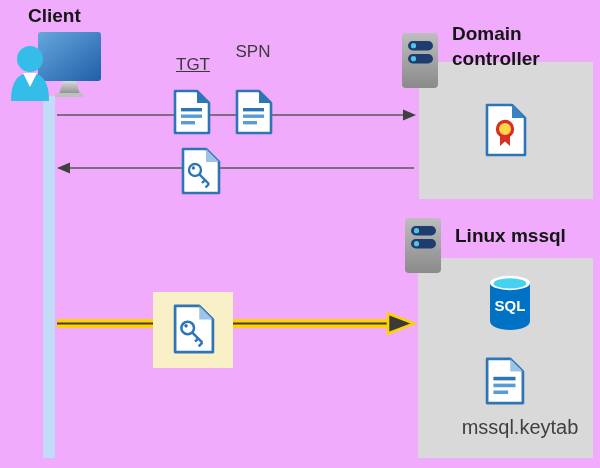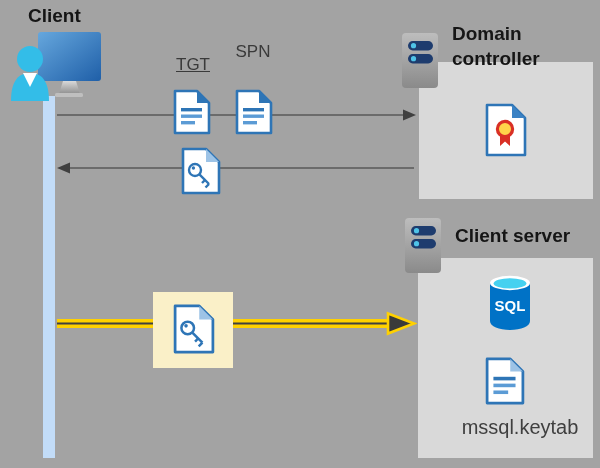--- a/index.html
+++ b/index.html
@@ -1,17 +1,17 @@
 <!DOCTYPE html>
 <html><head>
 <meta charset="utf-8">
 <style>
   html,body{margin:0;padding:0;background:#fff;}
   #stage{
-    position:relative;width:600px;height:468px;background:#a3a3a3;
+    position:relative;width:600px;height:468px;background:#f0abfc;
     font-family:"Liberation Sans",sans-serif;overflow:hidden;
   }
   .abs{position:absolute;}
   .heading{font-weight:bold;font-size:19px;color:#151515;line-height:1.3;}
   .ticket-label{font-size:17px;color:#3a3a3a;text-align:center;}
   .file-label{font-size:20px;color:#3f3f3f;text-align:center;}
   .gray-box{background:#d9d9d9;}
   .lifeline{background:#c2dcf8;}
   .highlight{background:#faf0c8;}
   svg{display:block;}
@@ -134,21 +134,21 @@
           <stop offset="1" stop-color="#8a8a8a"></stop>
       </linearGradient>
     </defs>
     <rect x="0" y="0" width="36" height="55" rx="4" fill="url(#srvGrad2)"></rect>
     <rect x="6" y="8" width="25" height="9.5" rx="4.75" fill="#1e3c6e"></rect>
     <circle cx="11.5" cy="12.7" r="2.6" fill="#4fc3e8"></circle>
     <rect x="6" y="21" width="25" height="9.5" rx="4.75" fill="#1e3c6e"></rect>
     <circle cx="11.5" cy="25.7" r="2.6" fill="#4fc3e8"></circle>
   </svg>
 
-  <div class="abs heading" style="left:455px;top:224px;white-space:nowrap;">Client server</div>
+  <div class="abs heading" style="left:455px;top:224px;white-space:nowrap;">Linux mssql</div>
 
   <svg class="abs" style="left:487px;top:274px;" width="46" height="58" viewBox="0 0 46 58">
     <path d="M3,9 V47 C3,52.5 12,56 23,56 C34,56 43,52.5 43,47 V9 Z" fill="#0072c6"></path>
     <ellipse cx="23" cy="9" rx="20" ry="7.2" fill="#ffffff"></ellipse>
     <ellipse cx="23" cy="9.4" rx="16.4" ry="5.2" fill="#45d1f0"></ellipse>
     <text x="23" y="37" text-anchor="middle" font-family="Liberation Sans, sans-serif" font-size="15" font-weight="bold" fill="#ffffff">SQL</text>
   </svg>
 
   <svg class="abs" style="left:485px;top:356px;" width="40" height="50" viewBox="0 0 38 46">
     <path d="M2,2 H24 L36,14 V44 H2 Z" fill="#ffffff" stroke="#2e75b6" stroke-width="2.6" stroke-linejoin="round"></path>

